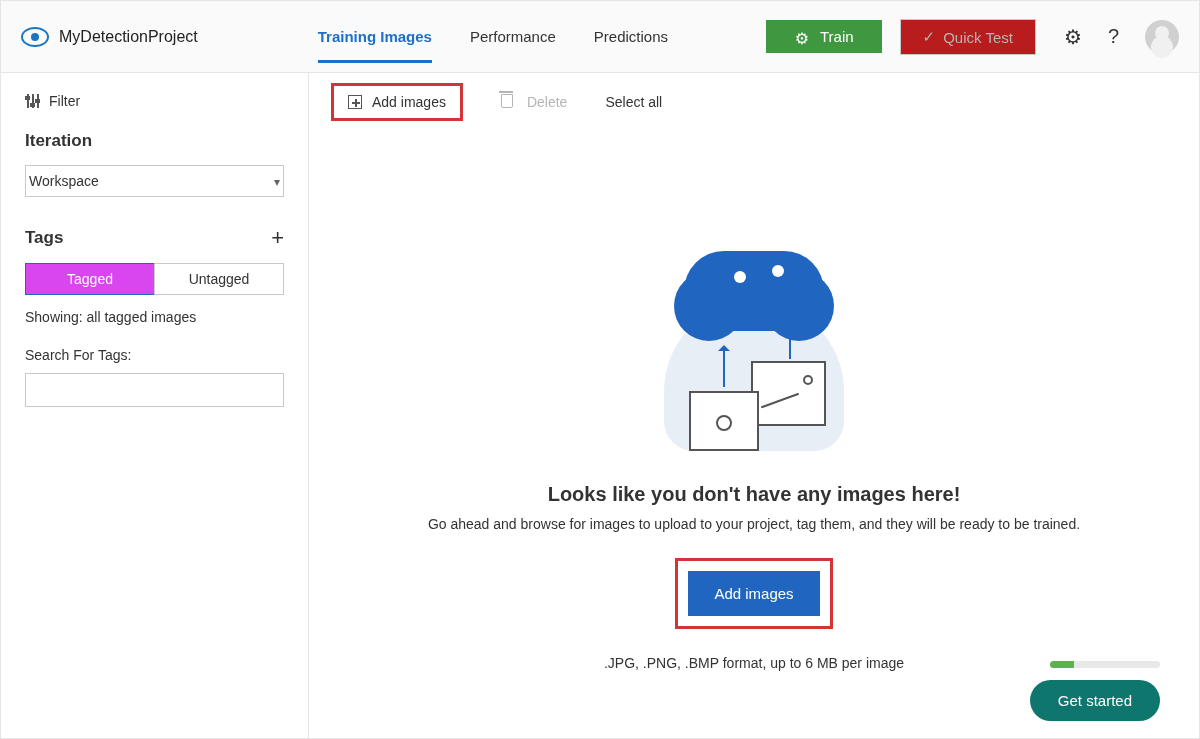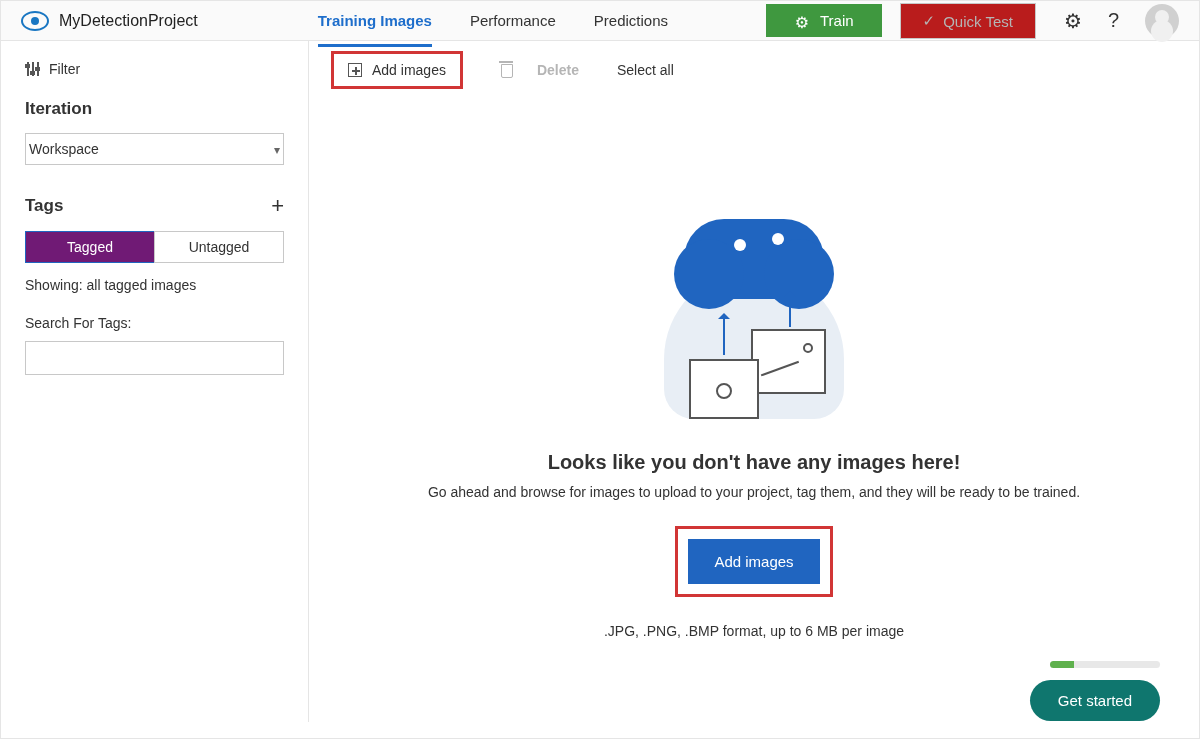--- a/index.html
+++ b/index.html
@@ -7,21 +7,21 @@
       font-family: "Segoe UI", -apple-system, sans-serif;
       font-size: 14px;
       color: #333;
       background: #fff;
       width: 1200px;
       height: 739px;
       overflow: hidden;
       border: 1px solid #e5e5e5;
     }
     .header {
-      height: 40px;
+      height: 72px;
       border-bottom: 1px solid #e5e5e5;
       display: flex;
       align-items: center;
       padding: 0 20px;
       background: #fafafa;
     }
     .logo-block {
       display: flex;
       align-items: center;
       gap: 10px;
@@ -163,21 +163,21 @@
     .toggle-group { display: flex; margin-bottom: 14px; }
     .toggle-btn {
       flex: 1;
       border: 1px solid #c8c8c8;
       padding: 7px 0;
       text-align: center;
       cursor: pointer;
       font-size: 14px;
     }
     .toggle-btn.active {
-      background: #701a75;
+      background: #d946ef;
       color: #fff;
       border-color: #2065c0;
     }
     .toggle-btn:first-child { border-right: none; }
     .showing { font-size: 14px; color: #333; margin-bottom: 22px; }
     .search-label { font-size: 14px; margin-bottom: 10px; }
     .search-input {
       width: 100%;
       border: 1px solid #c8c8c8;
       height: 34px;
@@ -204,23 +204,22 @@
       border: 1.5px solid #555;
       position: relative;
       display: inline-block;
     }
     .plus-box-icon::before, .plus-box-icon::after {
       content: ""; position: absolute; background: #555;
     }
     .plus-box-icon::before { width: 8px; height: 1.5px; left: 3px; top: 6px; }
     .plus-box-icon::after { width: 1.5px; height: 8px; left: 6px; top: 3px; }
     .delete-btn {
-      display: flex; align-items: flex-end; gap: 24px;
+      display: flex; align-items: flex-start; gap: 14px;
       color: #b5b5b5;
-      font-weight: bold;
     }
     .trash-icon {
       width: 12px; height: 14px;
       border: 1.5px solid #b5b5b5;
       border-radius: 0 0 2px 2px;
       position: relative;
       display: inline-block;
     }
     .trash-icon::before {
       content: ""; position: absolute;

